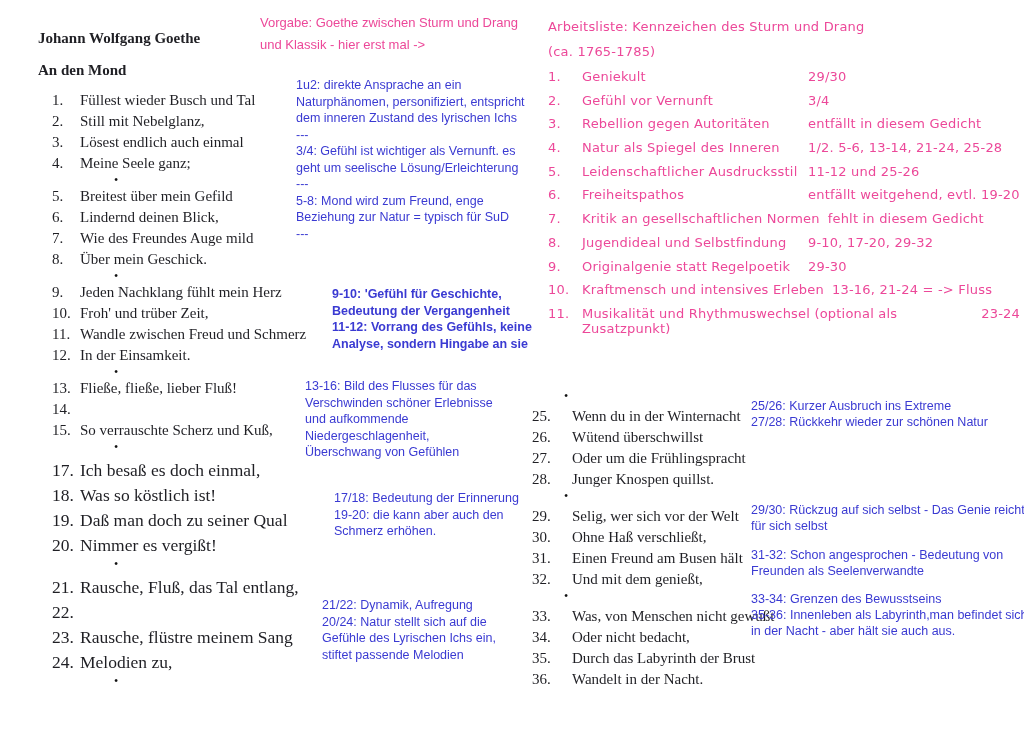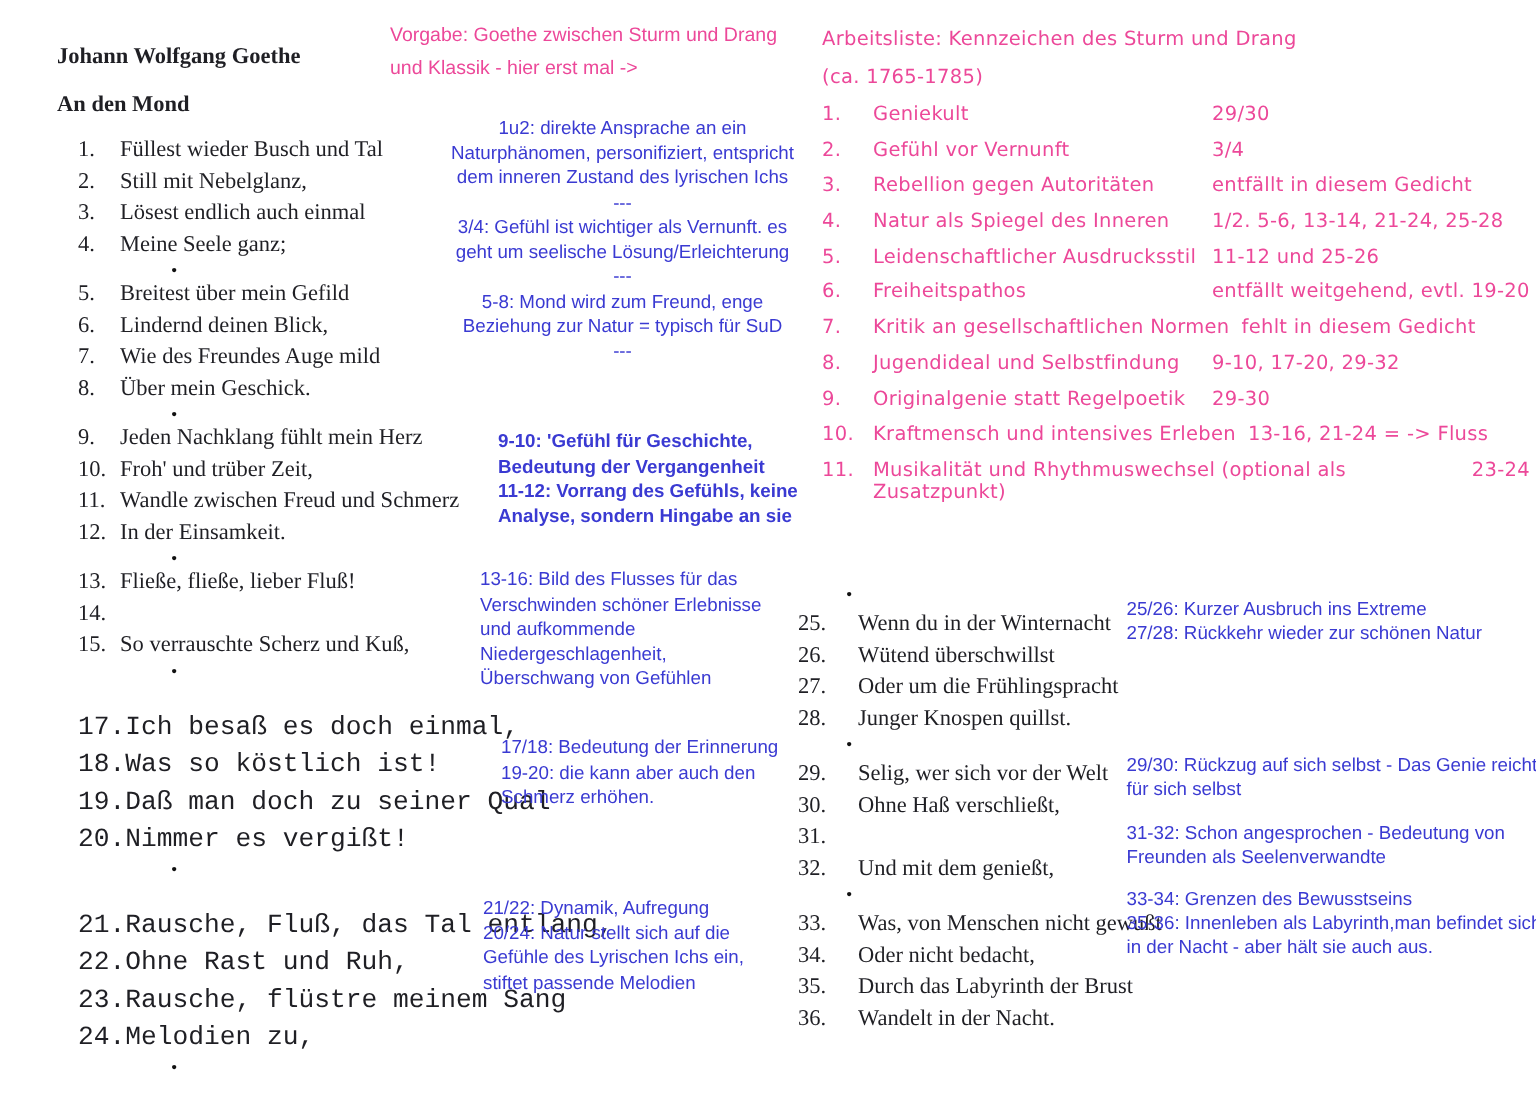--- a/index.html
+++ b/index.html
@@ -17,32 +17,32 @@
   }
   
   .poem-col{position:absolute;}
   .poem-left{left:38px;top:90px;width:290px;}
   .poem-right{left:518px;top:390px;width:235px;}
   .stz{padding-left:14px;}
   .pl{display:flex;font-size:15px;line-height:21px;}
   .pl .n{flex:0 0 28px;}
   .pl .t{flex:1;white-space:nowrap;}
   .stz.big .pl{font-size:17.5px;line-height:25px;}
-  .stz.big{margin-top:20px;font-family:Liberation Mono, monospace;}
+  .stz.big{margin-top:5px;}
   .blt{font-size:12px;line-height:12px;height:12px;margin-left:76px;color:#111;}
   .poem-right .blt{margin-left:46px;margin-bottom:4px;}
   .poem-right .pl{font-size:15px;line-height:21px;gap:12px;}
   
   .ann{
     position:absolute;font-family:"Liberation Sans", sans-serif;
     font-size:12.5px;line-height:16.5px;color:#3a3ad2;white-space:pre-line;
   }
-  .ann-a{left:296px;top:77px;width:238px;text-align:center;}
+  .ann-a{left:296px;top:77px;width:238px;}
   .ann-b{left:332px;top:286px;width:212px;font-weight:bold;}
-  .ann-c{left:320px;top:378px;width:192px;}
+  .ann-c{left:305px;top:378px;width:192px;}
   .ann-d{left:310px;top:490px;width:206px;margin-left:24px;}
   .ann-e{left:322px;top:597px;width:206px;}
   .ann-f{left:751px;top:398px;width:274px;line-height:16px;}
   .ann-g{left:751px;top:502px;width:274px;line-height:16px;}
   .ann-h{left:751px;top:547px;width:282px;line-height:16px;}
   .ann-i{left:751px;top:591px;width:282px;line-height:16px;}
   
   .worklist{
     position:absolute;left:548px;top:14px;width:472px;
     font-family:"DejaVu Sans", sans-serif;font-size:13px;color:#ec4899;
@@ -214,21 +214,20 @@
       </div>
   </div>
   <div class="blt">•</div>
   <div class="stz big">
     <div class="pl">
         <span class="n">21.</span>
         <span class="t">Rausche, Fluß, das Tal entlang,</span>
       </div>
     <div class="pl">
         <span class="n">22.</span>
-        <span class="t">Ohne Rast und Ruh,</span>
       </div>
     <div class="pl">
         <span class="n">23.</span>
         <span class="t">Rausche, flüstre meinem Sang</span>
       </div>
     <div class="pl">
         <span class="n">24.</span>
         <span class="t">Melodien zu,</span>
       </div>
   </div>
@@ -260,20 +259,21 @@
     <div class="pl">
         <span class="n">29.</span>
         <span class="t">Selig, wer sich vor der Welt</span>
       </div>
     <div class="pl">
         <span class="n">30.</span>
         <span class="t">Ohne Haß verschließt,</span>
       </div>
     <div class="pl">
         <span class="n">31.</span>
+        <span class="t">Einen Freund am Busen hält</span>
       </div>
     <div class="pl">
         <span class="n">32.</span>
         <span class="t">Und mit dem genießt,</span>
       </div>
   </div>
   <div class="blt">•</div>
   <div class="stz">
     <div class="pl">
         <span class="n">33.</span>

